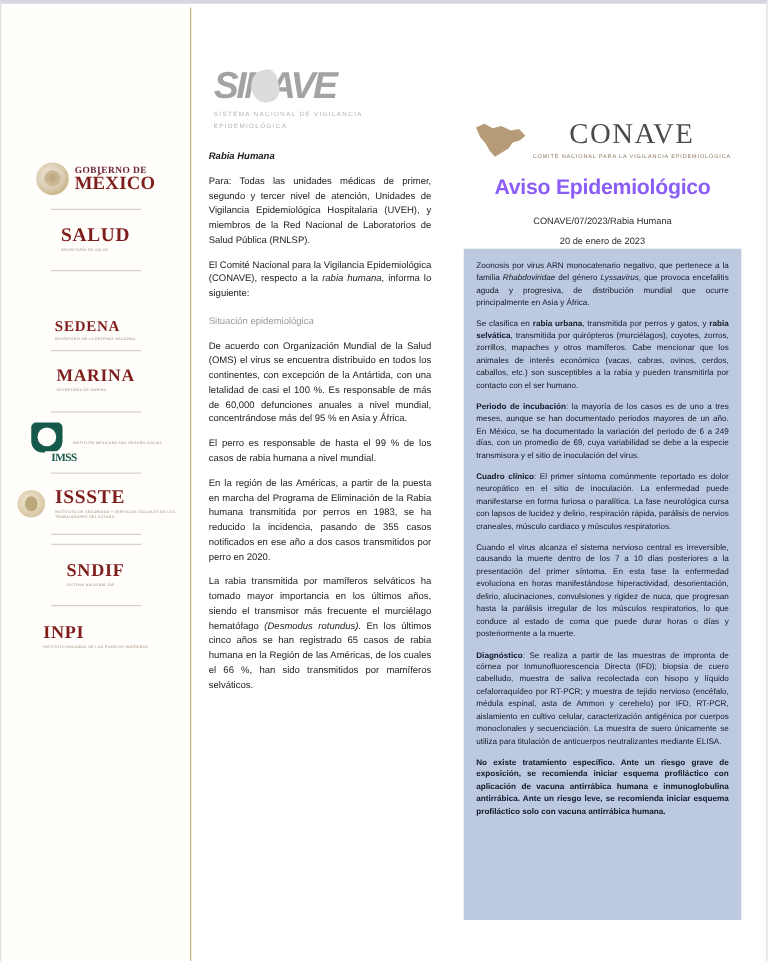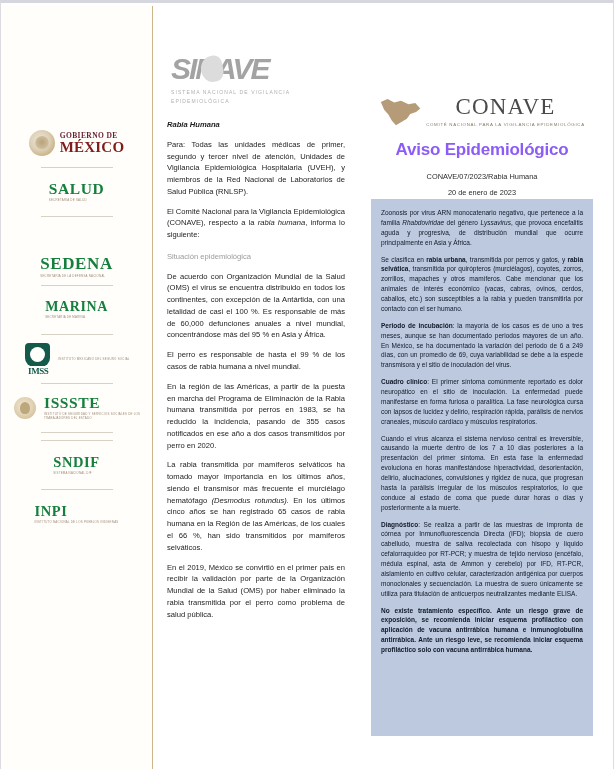--- a/index.html
+++ b/index.html
@@ -37,21 +37,21 @@
   }
   .side-sep {
     width: 72px; height: 1px;
     background: #d8d2c6;
     margin: 7px auto;
   }
   .side-txt { text-align: left; }
   .side-main {
     font-family: "Liberation Serif", serif;
     font-weight: bold;
-    color: #15803d;
+    color: #7f1d1d;
     letter-spacing: .6px;
     line-height: 1;
   }
   .side-sub {
     font-family: "Liberation Sans", sans-serif;
     color: #9f8b77;
     font-size: 2.9px;
     letter-spacing: .25px;
     line-height: 1.5;
     margin-top: 1.5px;
@@ -73,21 +73,21 @@
     background: radial-gradient(circle at 42% 40%, #efe7d8 0%, #ddd0b8 45%, #cbb68a 72%, #bda87c 100%);
     position: relative;
   }
   .eagle:after {
     content: "";
     position: absolute; left: 6px; top: 6px;
     width: 14px; height: 14px; border-radius: 50%;
     background: radial-gradient(circle at 50% 45%, #b9a278 0%, #cdbd9c 60%, transparent 72%);
   }
   .sz-salud  { font-size: 15.5px; }
-  .sz-sedena { font-size: 17px; margin-top: 31px; }
+  .sz-sedena { font-size: 12px; margin-top: 31px; }
   .sz-marina { font-size: 14px; }
   .sz-issste { font-size: 15.5px; }
   .sz-sndif  { font-size: 14.5px; }
   .sz-inpi   { font-size: 14.5px; }
 
   .imss-mark {
     width: 30px; height: 32px; flex: 0 0 30px;
     position: relative;
   }
   .imss-shield {
@@ -96,21 +96,21 @@
     background: #15594a;
     border-radius: 4px 4px 9px 9px;
   }
   .imss-shield:after {
     content: "";
     position: absolute; left: 5px; top: 4px;
     width: 15px; height: 15px; border-radius: 50%;
     background: #fffefb;
   }
   .imss-word {
-    position: absolute; left: 0; bottom: -1px;
+    position: absolute; left: 13px; bottom: -1px;
     width: 30px; text-align: center;
     font-family: "Liberation Serif", serif;
     font-weight: bold; font-size: 9px;
     color: #15594a; letter-spacing: -.4px;
     background: #fffefb;
   }
   .issste-mark {
     width: 28px; height: 26px; flex: 0 0 28px;
     position: relative;
   }
@@ -365,21 +365,20 @@
 
     <div class="body-col">
       <p class="btxt ital">Rabia Humana</p>
       <p class="btxt">Para: Todas las unidades médicas de primer, segundo y tercer nivel de atención, Unidades de Vigilancia Epidemiológica Hospitalaria (UVEH), y miembros de la Red Nacional de Laboratorios de Salud Pública (RNLSP).</p>
       <p class="btxt"><span>El Comité Nacional para la Vigilancia Epidemiológica (CONAVE), respecto a la </span><span class="it">rabia humana</span><span>, informa lo siguiente:</span></p>
       <p class="btxt section">Situación epidemiológica</p>
       <p class="btxt">De acuerdo con Organización Mundial de la Salud (OMS) el virus se encuentra distribuido en todos los continentes, con excepción de la Antártida, con una letalidad de casi el 100 %. Es responsable de más de 60,000 defunciones anuales a nivel mundial, concentrándose más del 95 % en Asia y África.</p>
       <p class="btxt">El perro es responsable de hasta el 99 % de los casos de rabia humana a nivel mundial.</p>
       <p class="btxt">En la región de las Américas, a partir de la puesta en marcha del Programa de Eliminación de la Rabia humana transmitida por perros en 1983, se ha reducido la incidencia, pasando de 355 casos notificados en ese año a dos casos transmitidos por perro en 2020.</p>
       <p class="btxt"><span>La rabia transmitida por mamíferos selváticos ha tomado mayor importancia en los últimos años, siendo el transmisor más frecuente el murciélago hematófago </span><span class="it">(Desmodus rotundus).</span><span> En los últimos cinco años se han registrado 65 casos de rabia humana en la Región de las Américas, de los cuales el 66 %, han sido transmitidos por mamíferos selváticos.</span></p>
-      <p class="btxt">En el 2019, México se convirtió en el primer país en recibir la validación por parte de la Organización Mundial de la Salud (OMS) por haber eliminado la rabia transmitida por el perro como problema de salud pública.</p>
     </div>
 
   </section>
 
   <header id="rightheader">
     <div class="conave-row">
       <span class="conave-map"></span>
       <span>
         <div class="conave-word">CONAVE</div>
         <div class="conave-sub">COMITÉ NACIONAL PARA LA VIGILANCIA EPIDEMIOLÓGICA</div>

